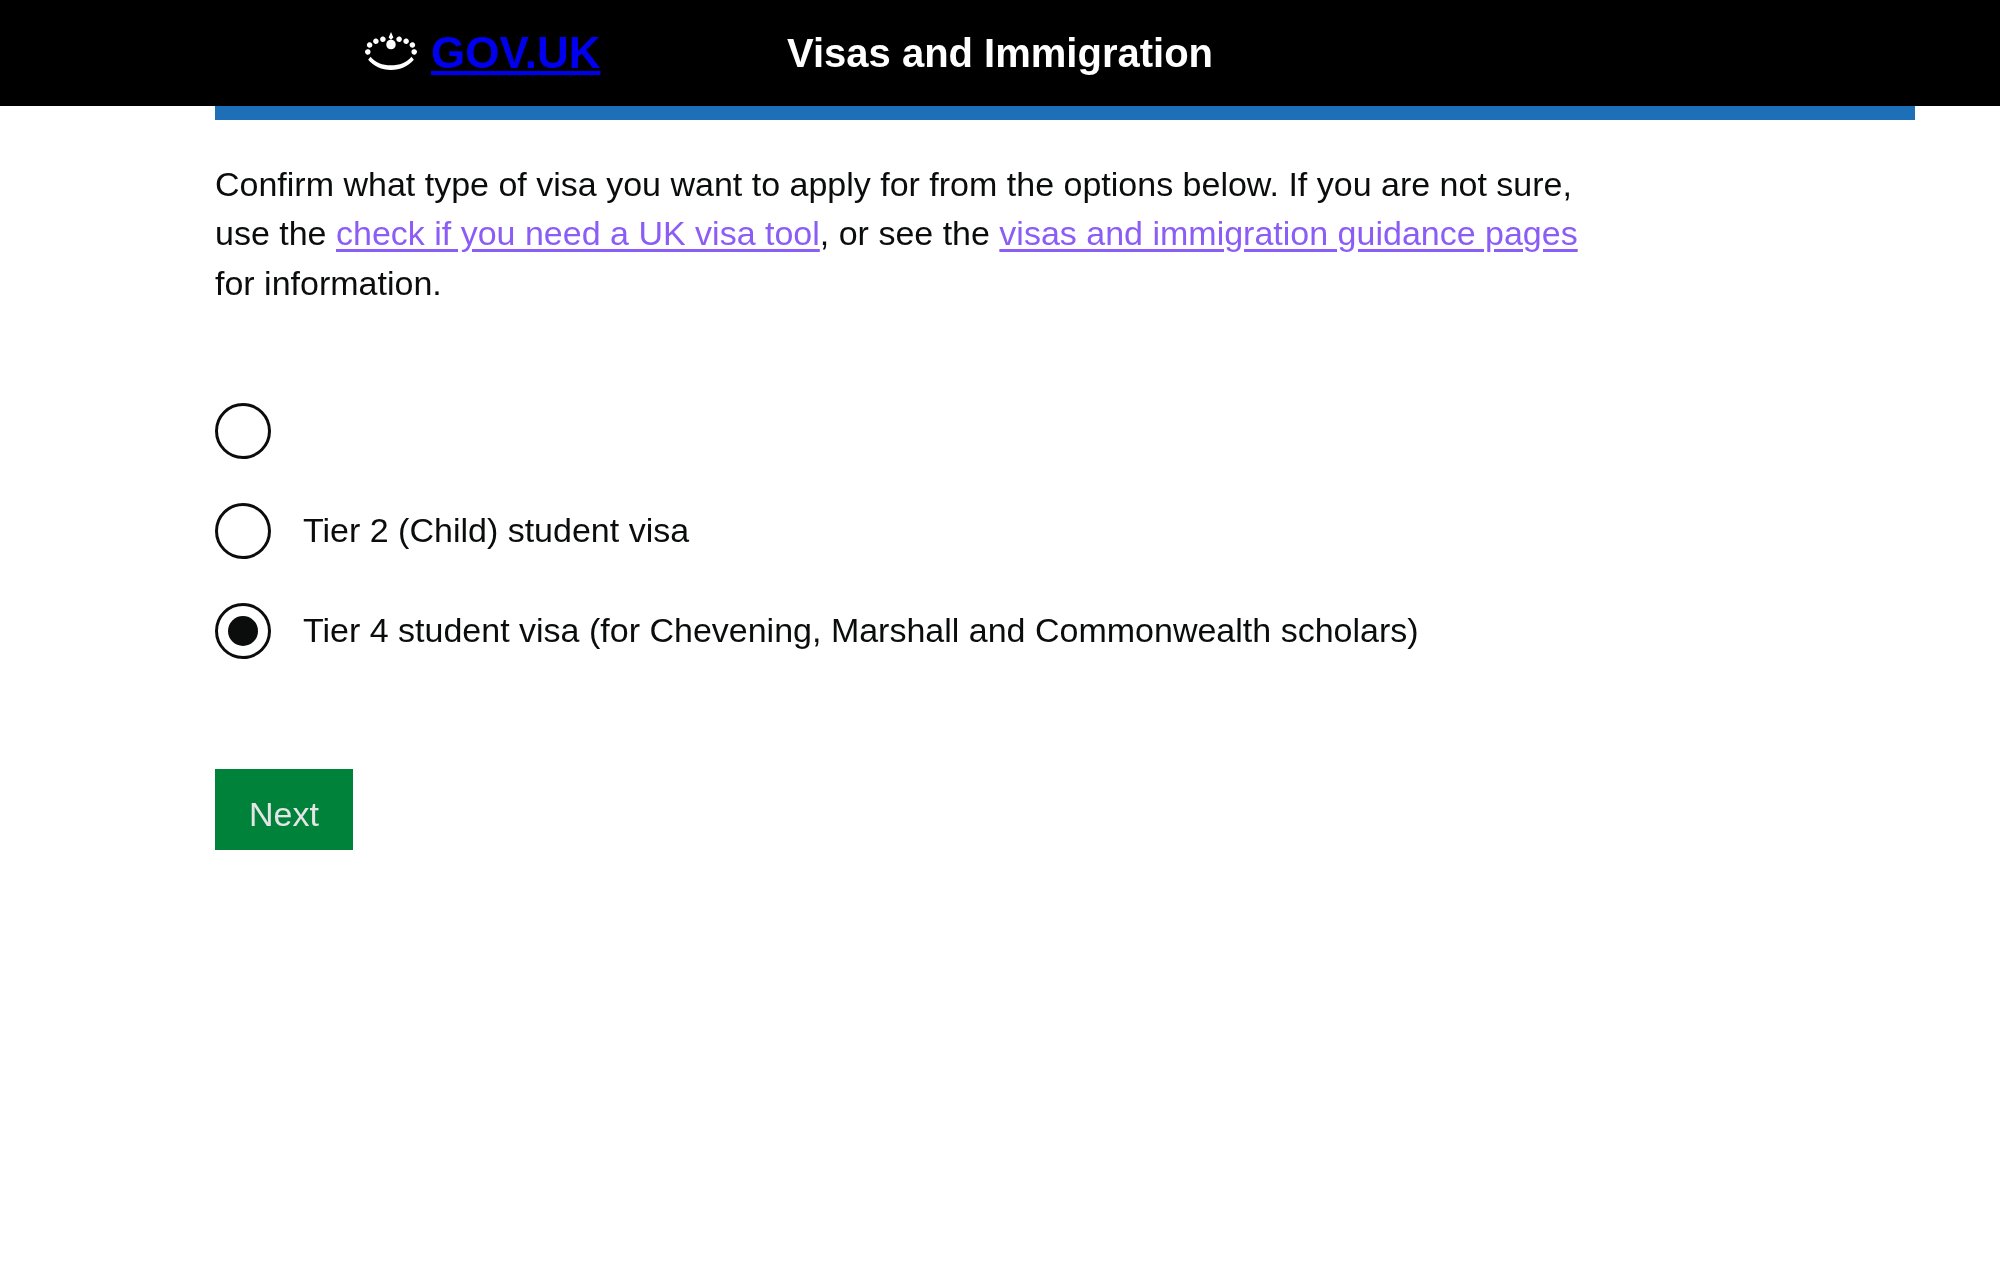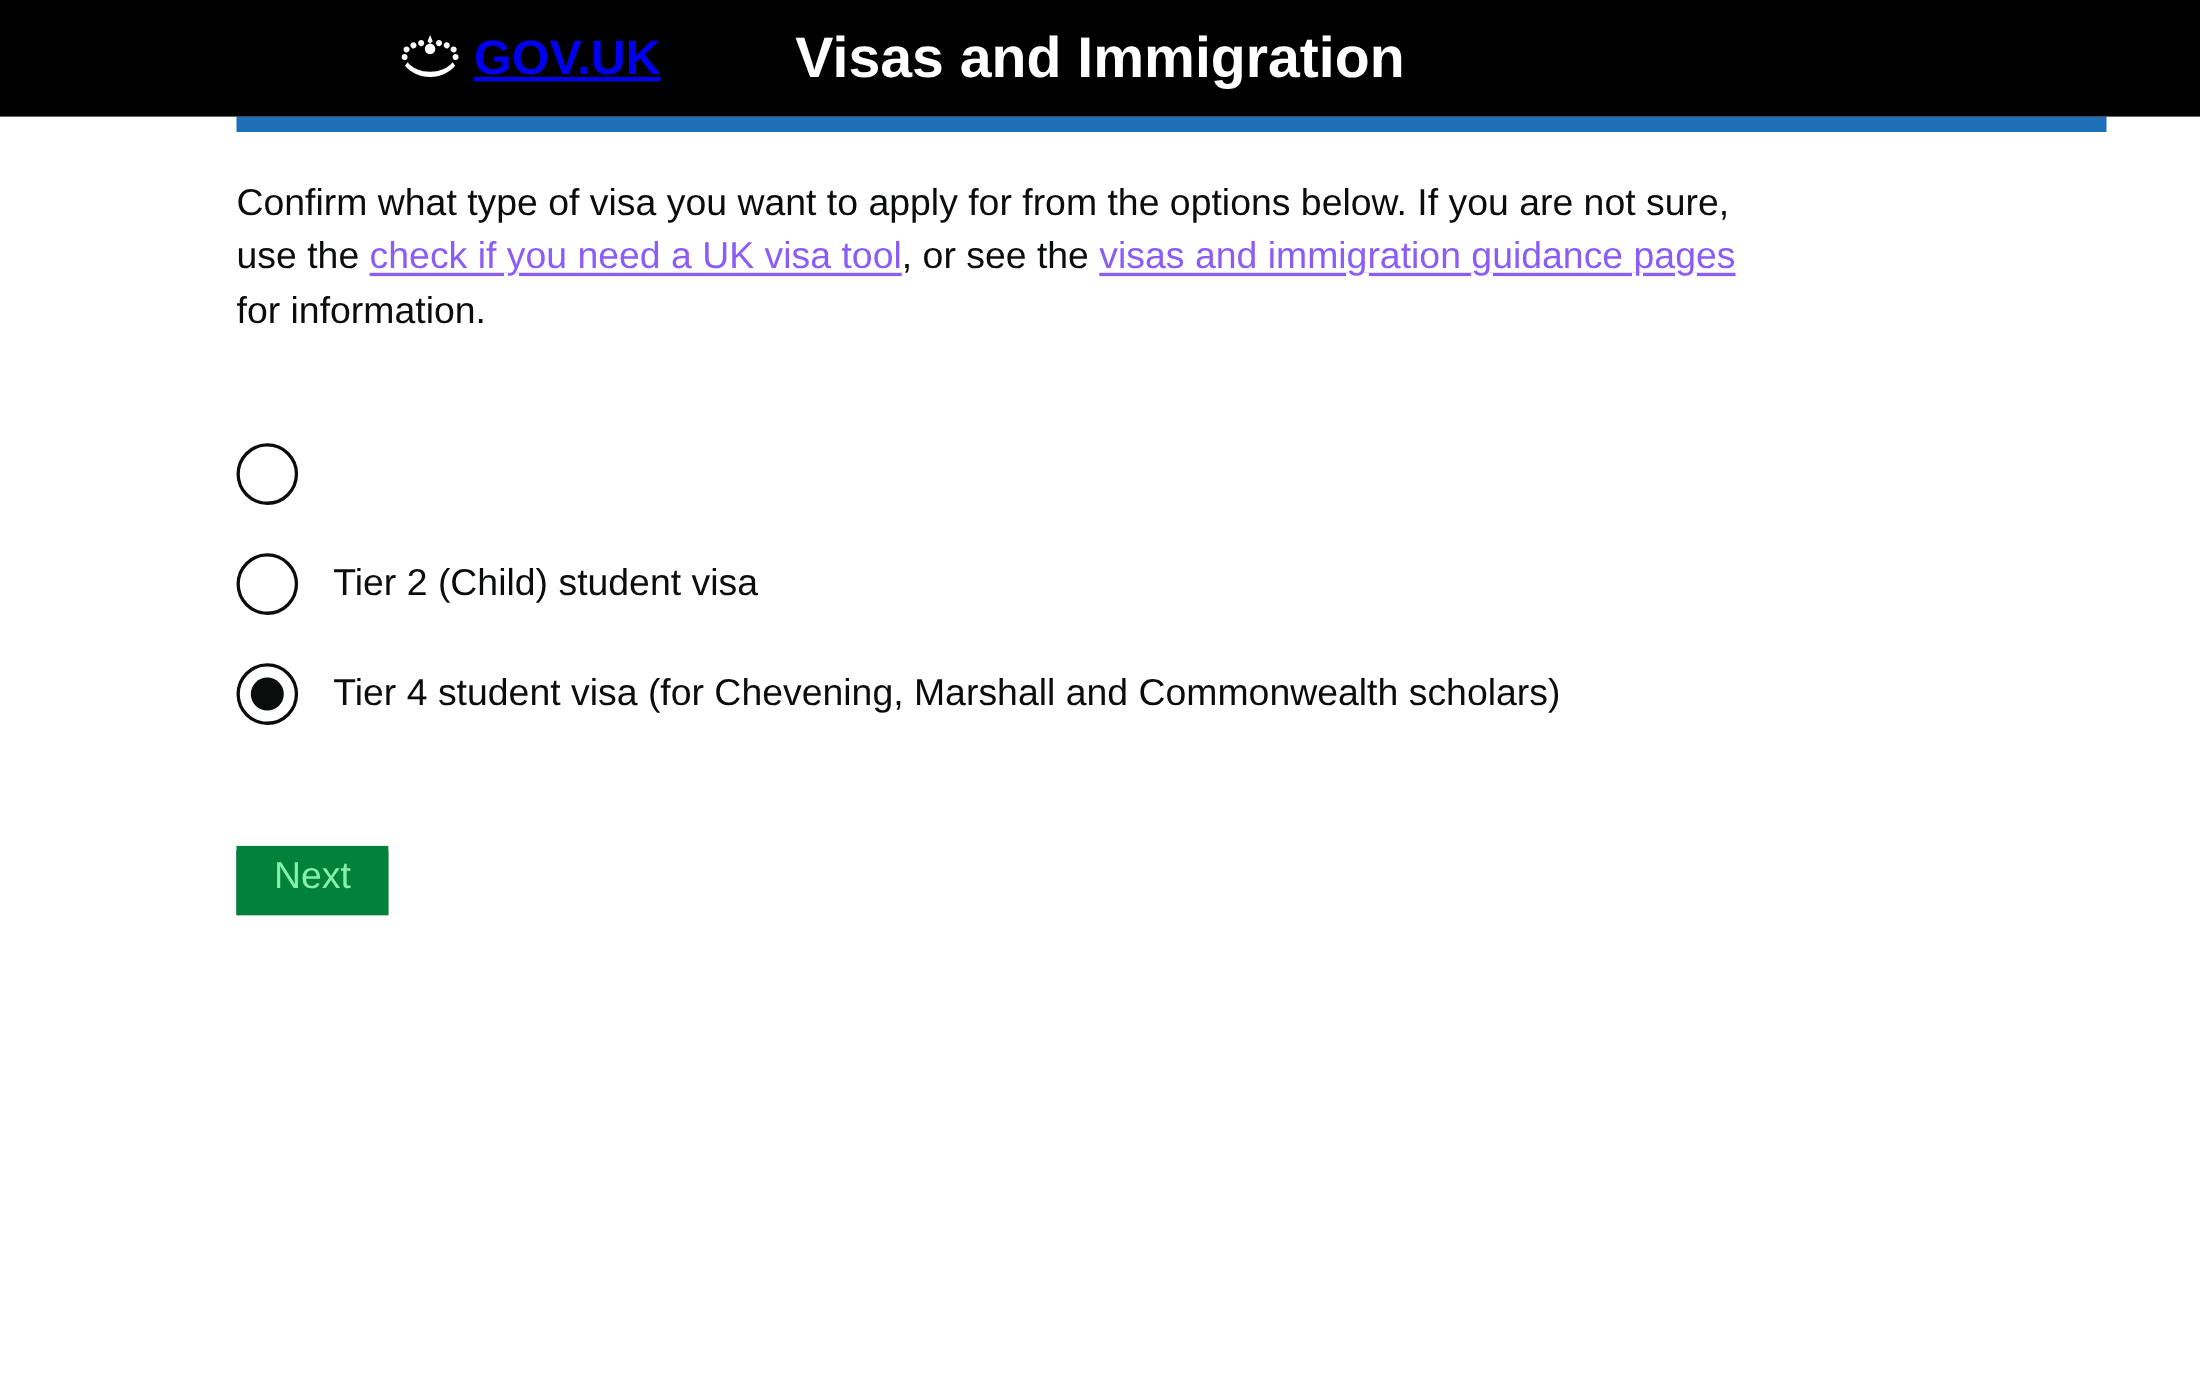--- a/index.html
+++ b/index.html
@@ -39,21 +39,21 @@
     font-weight: 700;
     font-size: 44px;
     letter-spacing: 0px;
   }
   .service-name {
     position: absolute;
     left: 0;
     right: 0;
     text-align: center;
     font-weight: 700;
-    font-size: 52px;
+    font-size: 40px;
     pointer-events: none;
   }
   .blue-bar {
     height: 14px;
     background: #1d70b8;
     max-width: 1700px;
     margin: 0 auto 0 215px;
   }
   .content {
     max-width: 1700px;
@@ -107,23 +107,23 @@
   }
   .radio-item.selected .radio-inner {
     background: #0b0c0c;
   }
   .radio-label {
     font-size: 34px;
   }
   .next-button {
     display: inline-block;
     background: #00823b;
-    color: #86efac;
+    color: #e5e5e5;
     font-size: 34px;
-    padding: 8px 34px 16px 34px;
+    padding: 26px 34px 16px 34px;
     border: none;
     box-shadow: 0 4px 0 #003618;
     cursor: pointer;
     font-family: inherit;
   }
 </style>
 </head>
 <body>
 
 <header class="header">

